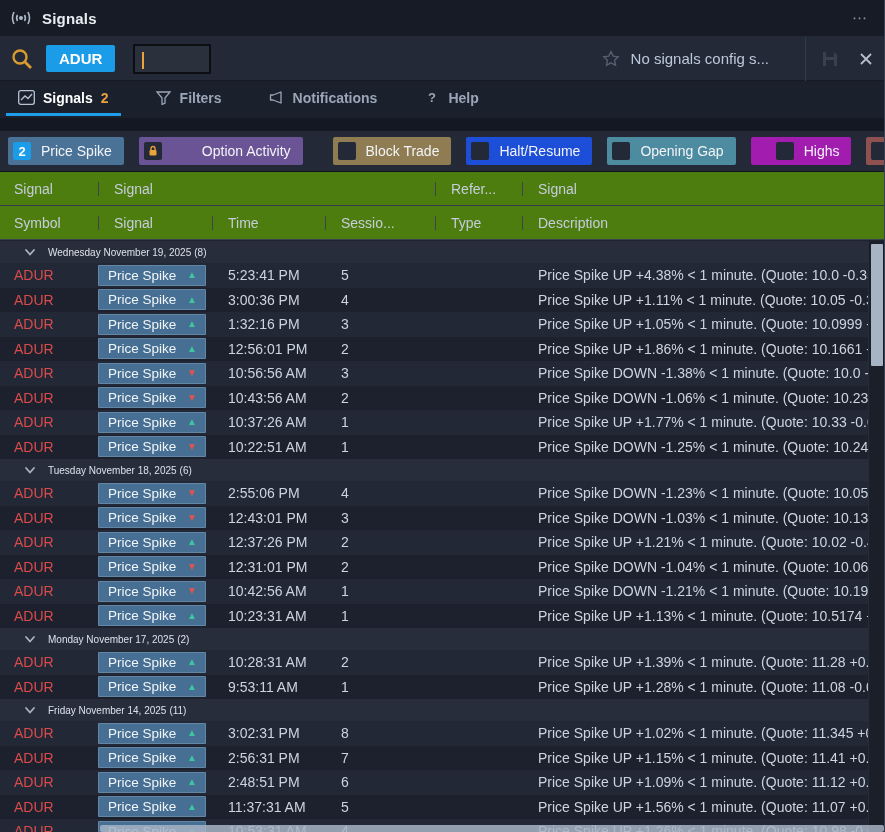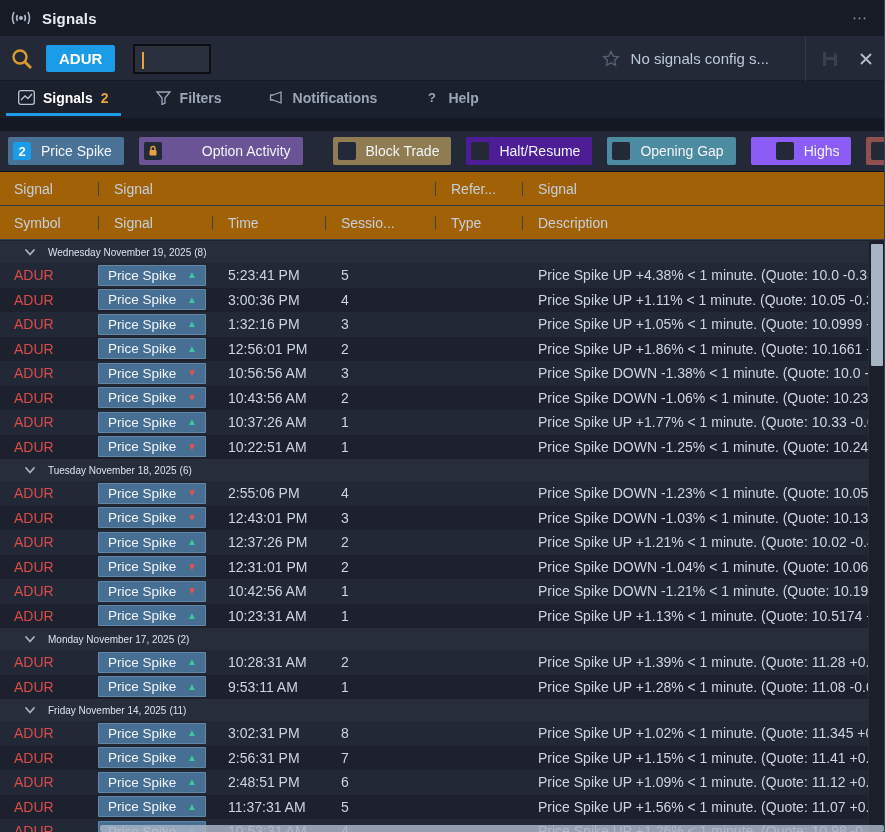--- a/index.html
+++ b/index.html
@@ -37,21 +37,21 @@
   .gapstrip { height:13px; background:#141822; }
 
   
   .chiprow { height:41px; background:#232936; display:flex; align-items:center; padding:0 8px; gap:15px; border-bottom:1px solid #11141c; }
   .chip { display:inline-flex; align-items:center; height:28px; padding:0 12px 0 5px; border-radius:2px; color:#f2f4f7; font-size:14px; gap:10px; white-space:nowrap; }
   .chipbox { width:18px; height:18px; background:#232936; border-radius:2px; display:flex; align-items:center; justify-content:center; }
   .chipbox.count { background:#1b9ce8; color:#fff; font-size:13px; font-weight:bold; }
   .chip:nth-child(3) { margin-left:15px; }
 
   
-  .thead { background:#a16207; }
+  .thead { background:#4d7c0f; }
   .hrow { display:flex; align-items:center; height:34px; color:#c6cedb; font-size:14px; }
   .hrow1 { border-bottom:1px solid #333b4a; }
   .hrow2 { border-bottom:1px solid #3a4150; }
   .hcell { position:relative; padding-left:16px; white-space:nowrap; overflow:hidden; }
   .hcell.first { padding-left:14px; }
   .hdiv { position:relative; }
   .hdiv::before { content:""; position:absolute; left:0; top:50%; margin-top:-7px; width:1px; height:14px; background:#3c4352; }
 
   .c-sym  { width:98px; }
   .c-sig  { width:114px; }
@@ -193,29 +193,29 @@
             <rect x="2.5" y="5" width="7" height="5.5" rx="1" fill="#e8a33d"></rect>
             <path d="M4 5 V3.5 a2 2 0 0 1 4 0 V5" fill="none" stroke="#e8a33d" stroke-width="1.4"></path>
           </svg>
         </div>
         <div>Option Activity</div>
       </div>
       <div class="chip" style="background: rgb(143, 124, 82);">
         <div class="chipbox"></div>
         <div>Block Trade</div>
       </div>
-      <div class="chip" style="background: #4c1d95;">
+      <div class="chip" style="background: #1d4ed8;">
         <div class="chipbox"></div>
         <div>Halt/Resume</div>
       </div>
       <div class="chip" style="background: rgb(77, 139, 160);">
         <div class="chipbox"></div>
         <div>Opening Gap</div>
       </div>
-      <div class="chip" style="background: #8b5cf6; padding-left: 25px;">
+      <div class="chip" style="background: #a21caf; padding-left: 25px;">
         <div class="chipbox"></div>
         <div>Highs</div>
       </div>
       <div class="chip" style="background: rgb(143, 80, 80);">
         <div class="chipbox"></div>
         <div>Lows</div>
       </div>
     </div>
 
   <div class="thead">

